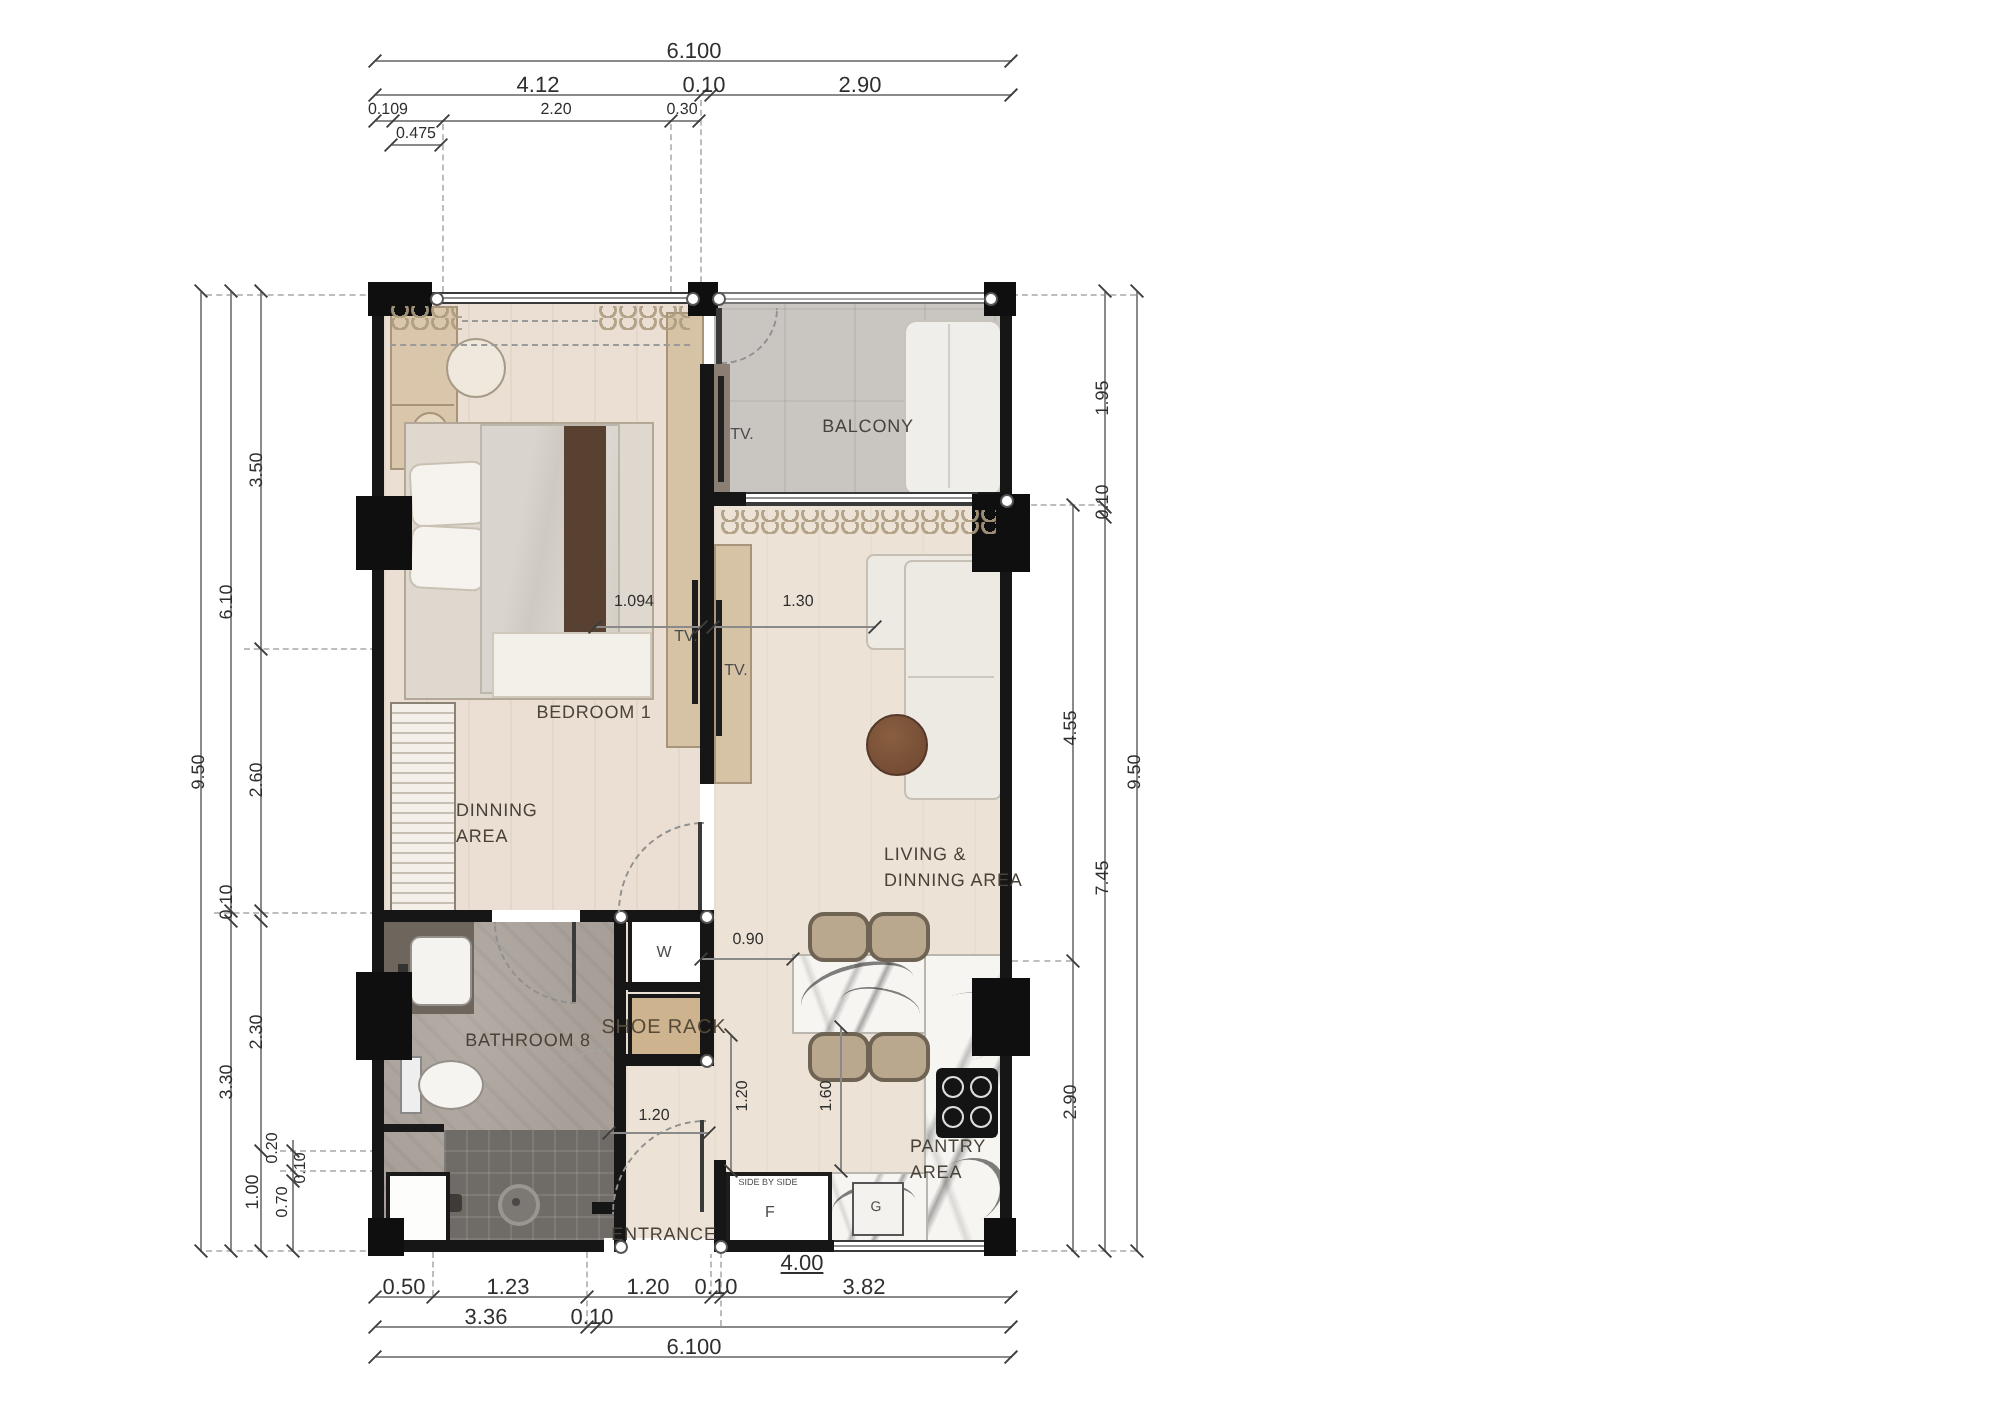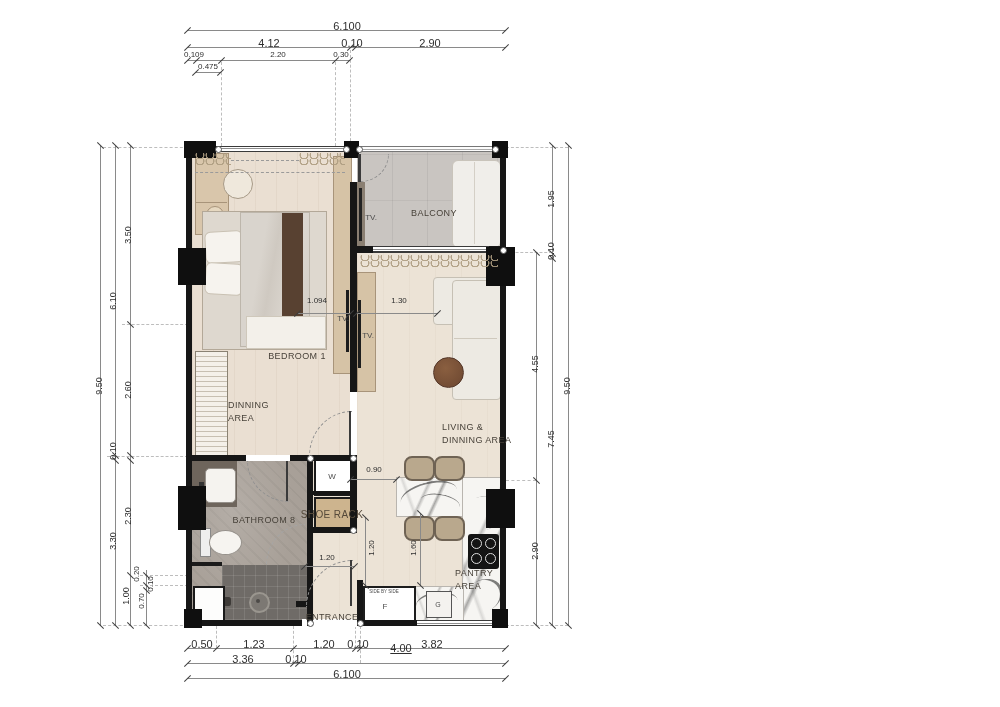--- a/index.html
+++ b/index.html
@@ -159,21 +159,21 @@
   <span class="dim dims" style="left:341px;top:50px;">0.30</span>
   <span class="dim dims" style="left:208px;top:62px;">0.475</span>
 
   <span class="dim" style="left:202px;top:638px;">0.50</span>
   <span class="dim" style="left:254px;top:638px;">1.23</span>
   <span class="dim" style="left:324px;top:638px;">1.20</span>
   <span class="dim" style="left:358px;top:638px;">0.10</span>
   <span class="dim" style="left:432px;top:638px;">3.82</span>
   <span class="dim" style="left:243px;top:653px;">3.36</span>
   <span class="dim" style="left:296px;top:653px;">0.10</span>
-  <span class="dim" style="left:401px;top:642px;text-decoration:underline;">4.00</span>
+  <span class="dim" style="left:401px;top:626px;text-decoration:underline;">4.00</span>
   <span class="dim" style="left:347px;top:668px;">6.100</span>
 
   <span class="dimv" style="left:99px;top:386px;">9.50</span>
   <span class="dimv" style="left:113px;top:301px;">6.10</span>
   <span class="dimv" style="left:113px;top:451px;">0.10</span>
   <span class="dimv" style="left:113px;top:541px;">3.30</span>
   <span class="dimv" style="left:128px;top:235px;">3.50</span>
   <span class="dimv" style="left:128px;top:390px;">2.60</span>
   <span class="dimv" style="left:128px;top:516px;">2.30</span>
   <span class="dimv" style="left:126px;top:596px;">1.00</span>

